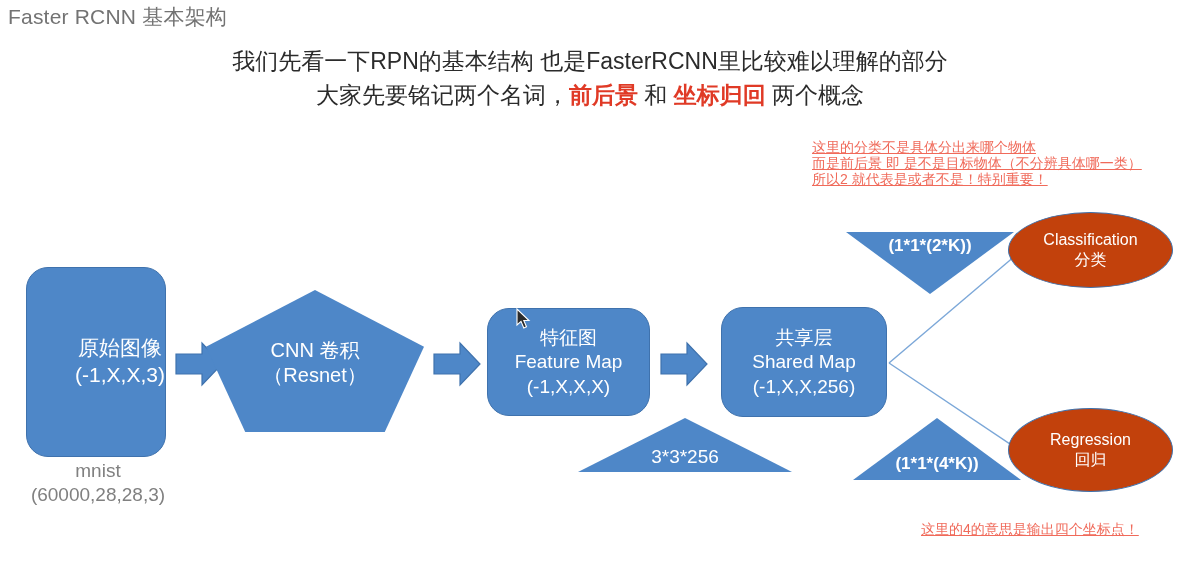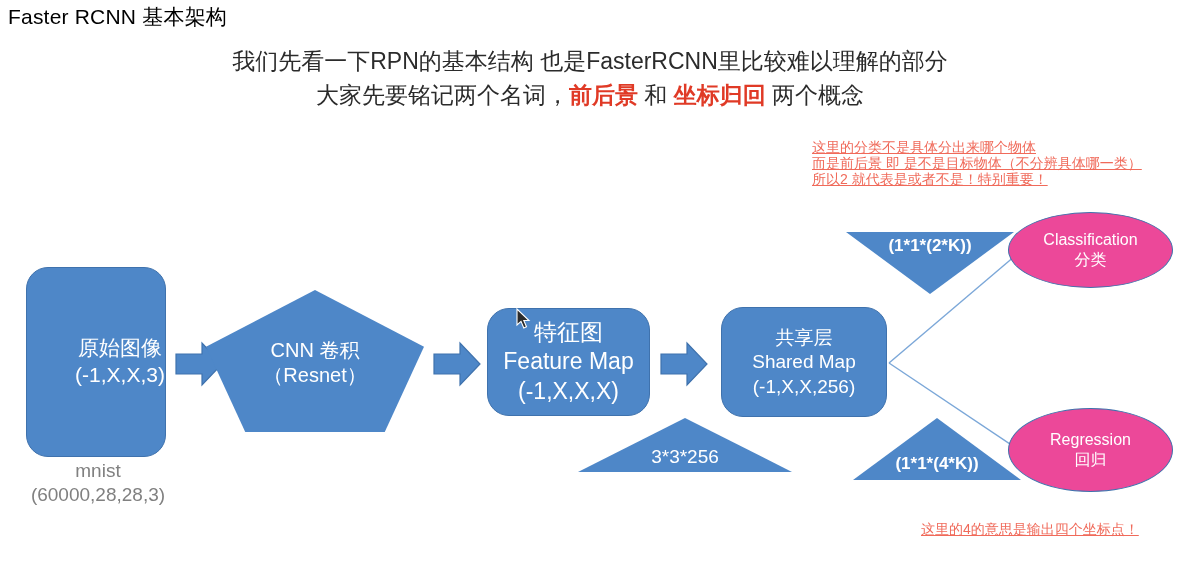--- a/index.html
+++ b/index.html
@@ -18,21 +18,21 @@
     background: #ffffff;
     overflow: hidden;
   }
   .abs { position: absolute; }
 
   
   #title {
     left: 8px;
     top: 3px;
     font-size: 21px;
-    color: #000000;
+    color: #737373;
     letter-spacing: .2px;
     white-space: nowrap;
   }
 
   
   #subtitle {
     left: 0;
     top: 44px;
     width: 1180px;
     text-align: center;
@@ -93,21 +93,21 @@
 
   #box-feature {
     left: 487px; top: 308px;
     width: 163px; height: 108px;
     border-radius: 22px 22px 22px 22px;
   }
   #box-feature .shapetext {
     position: absolute;
     left: 0; right: 0; top: 50%;
     transform: translateY(-50%);
-    font-size: 23px;
+    font-size: 19px;
   }
 
   #box-shared {
     left: 721px; top: 307px;
     width: 166px; height: 110px;
     border-radius: 22px;
   }
   #box-shared .shapetext {
     position: absolute;
     left: 0; right: 0; top: 50%;
@@ -184,21 +184,21 @@
   }
   #tri-reg .shapetext {
     position: absolute;
     left: 0; right: 0; bottom: 5px;
     font-size: 17px;
     font-weight: bold;
   }
 
   
   .ellipse {
-    background: #ec4899;
+    background: #c2410c;
     border: 1px solid #3f72ad;
     border-radius: 50%;
     box-sizing: border-box;
   }
   #ell-cls {
     left: 1008px; top: 212px;
     width: 165px; height: 76px;
   }
   #ell-reg {
     left: 1008px; top: 408px;

